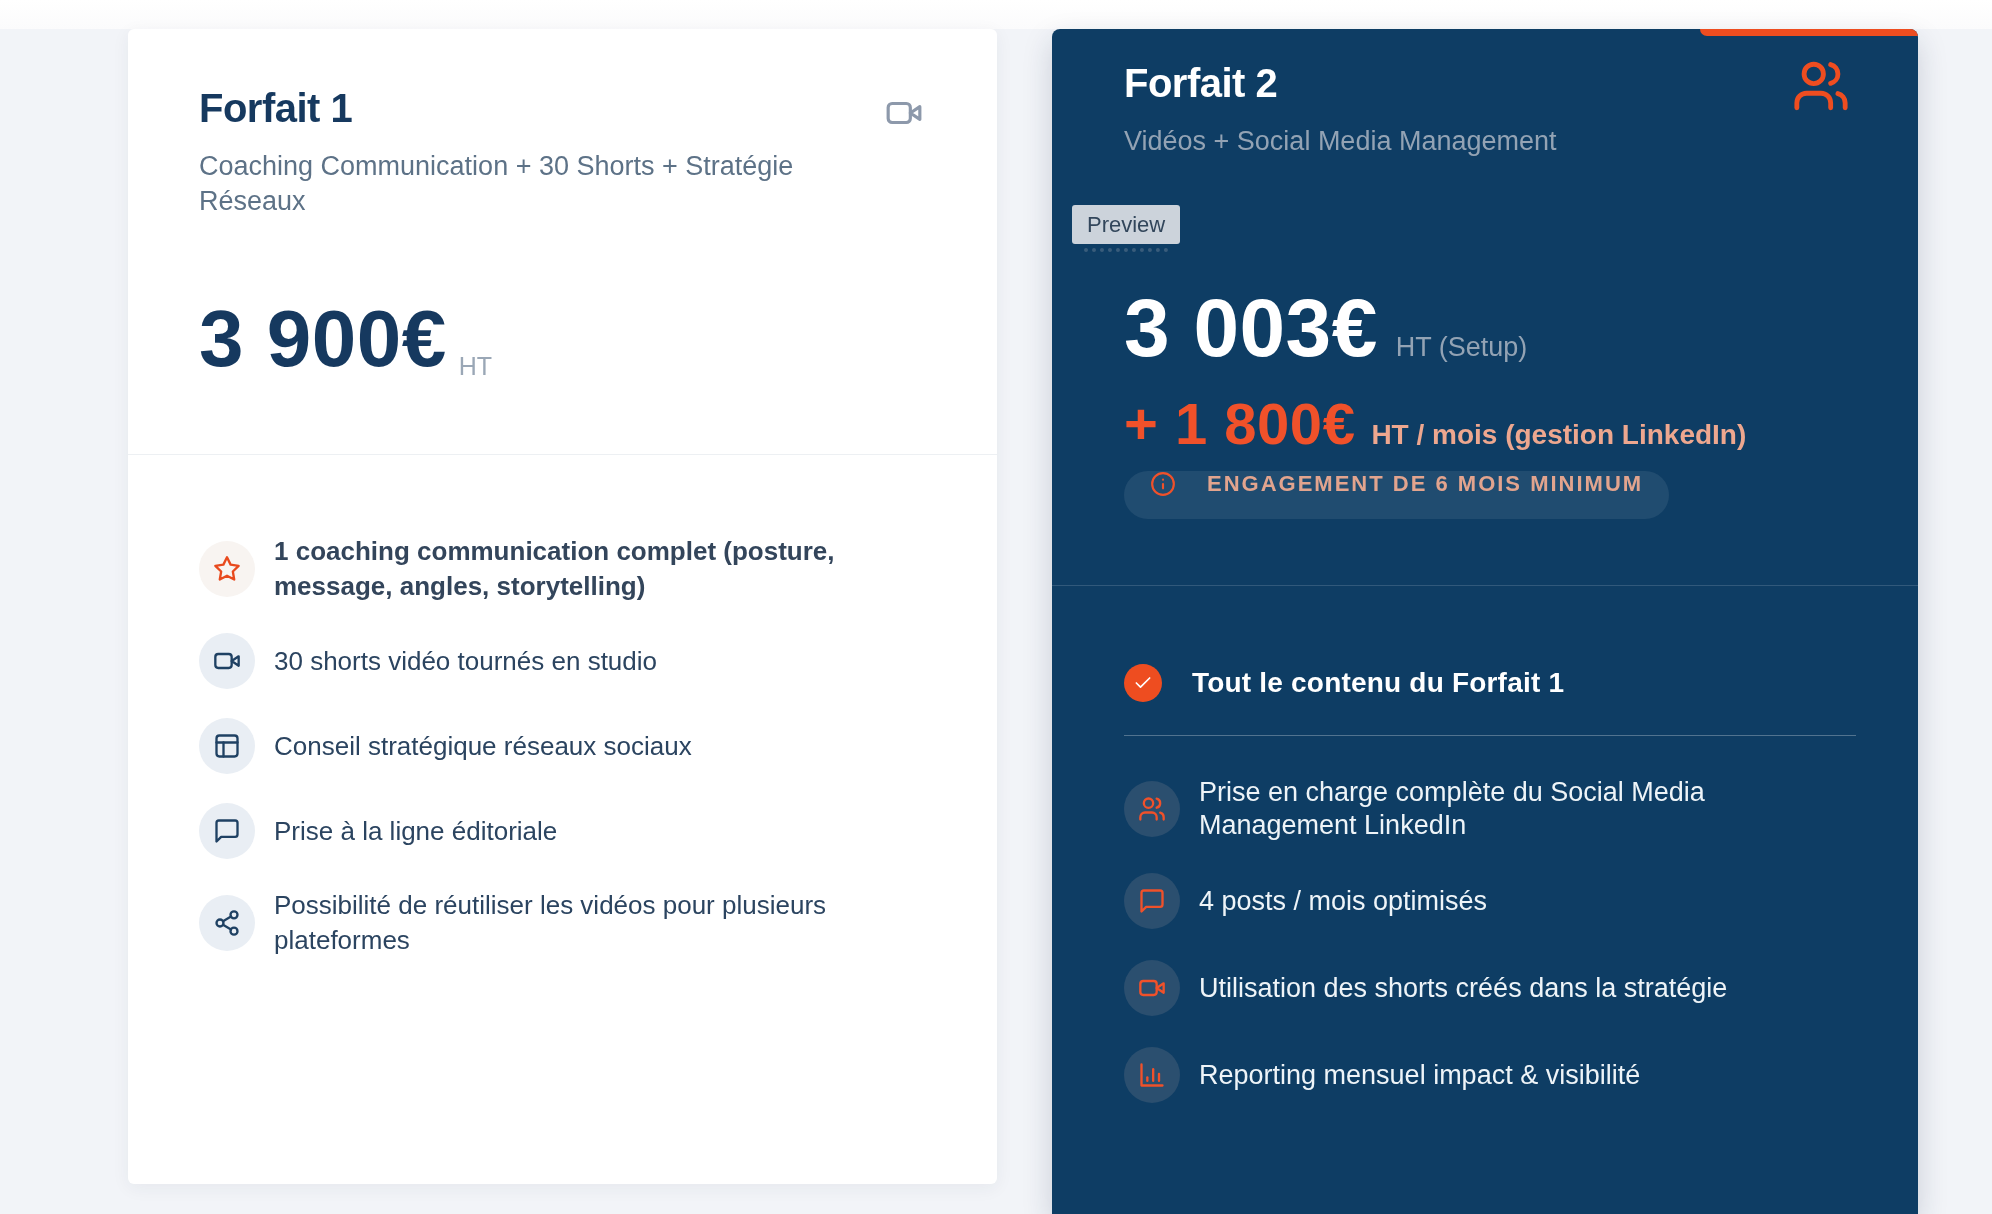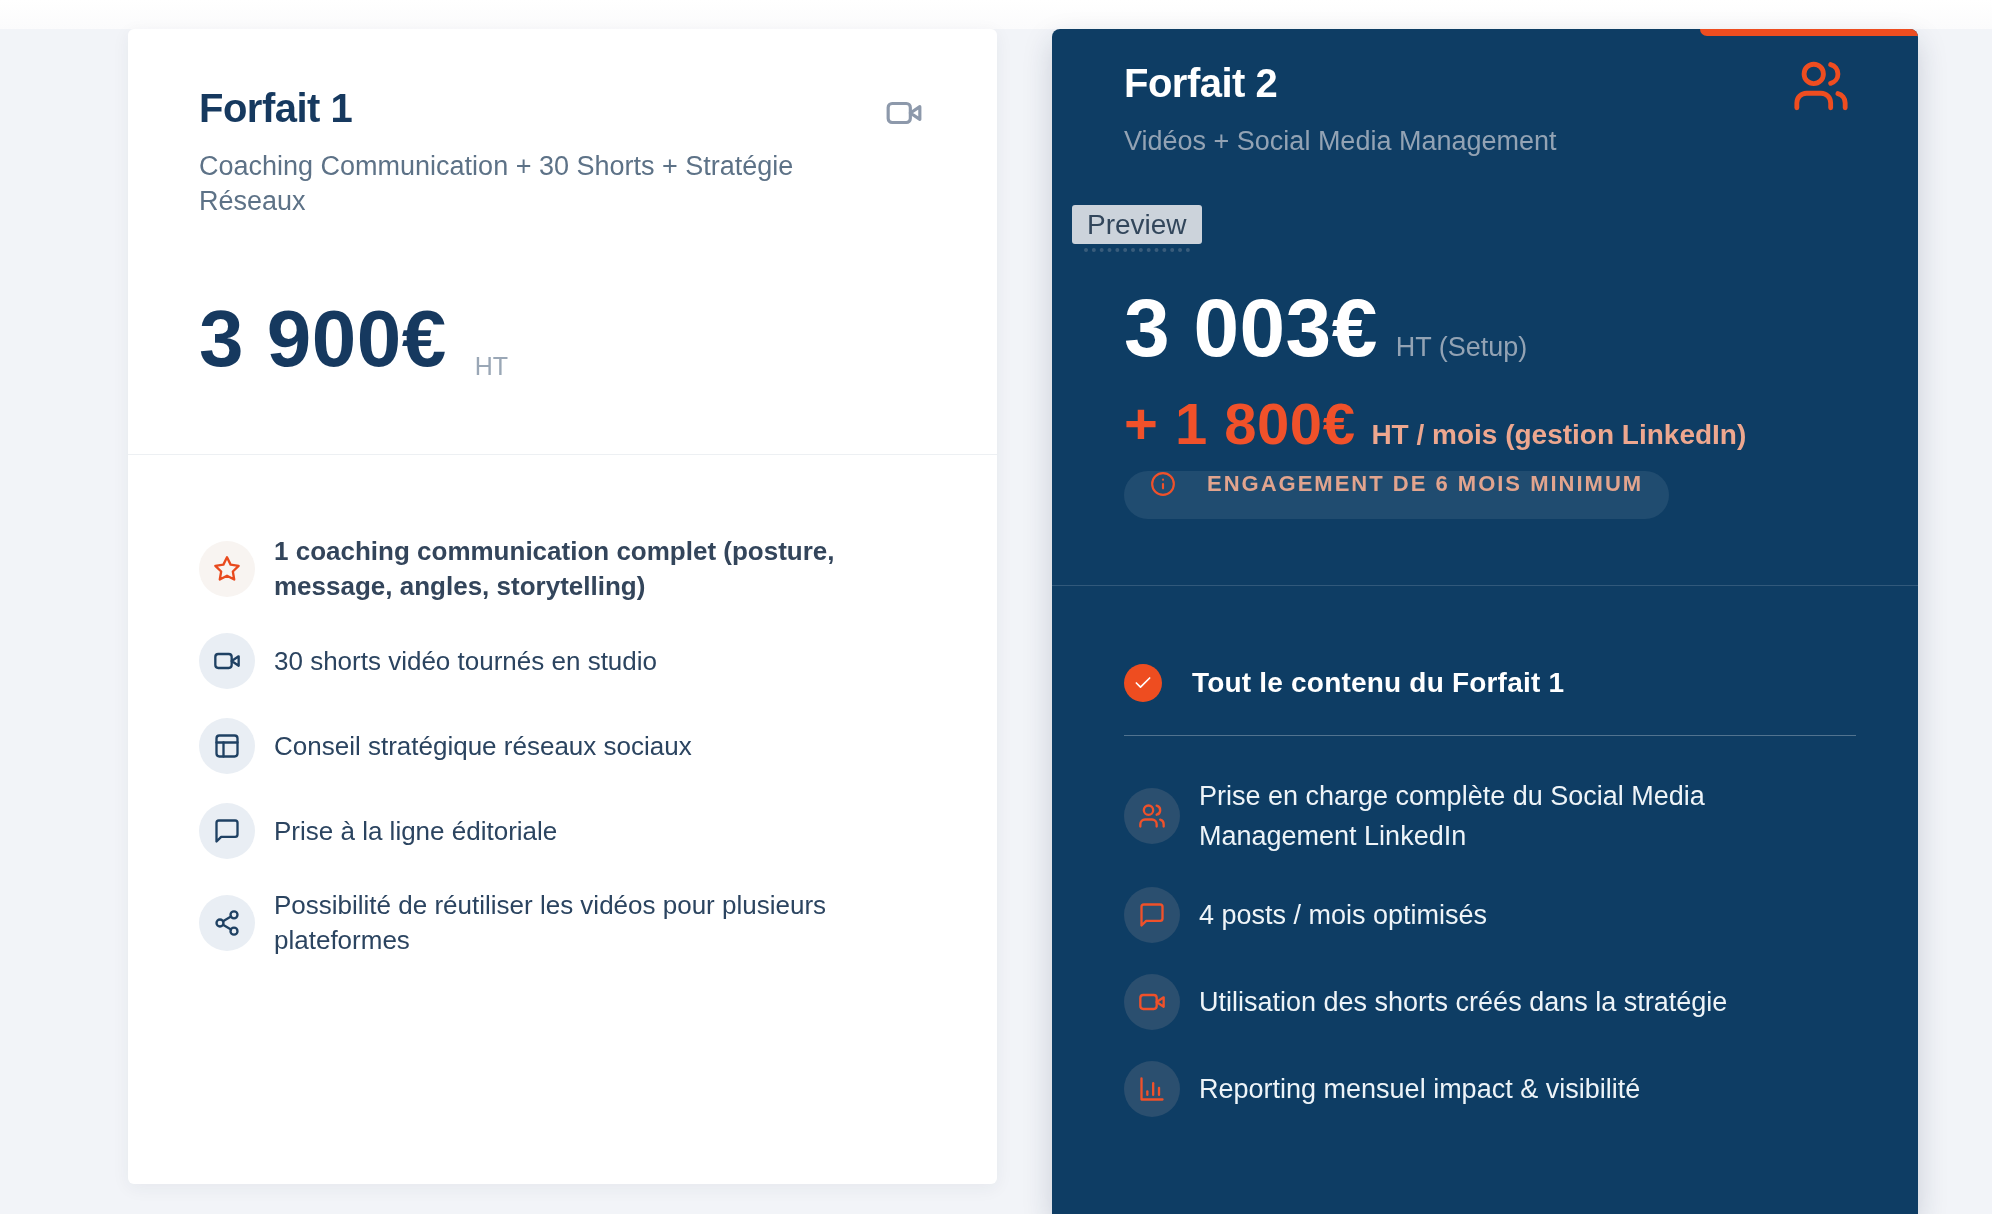--- a/index.html
+++ b/index.html
@@ -49,21 +49,21 @@
   .f1-camera{color:var(--header-icon-gray);margin-top:8px;display:flex;}
   .f1-subtitle{
     margin-top:17px;font-size:27px;line-height:35px;color:var(--muted-text);
     white-space:pre-line;
   }
   .price-row{display:flex;align-items:flex-end;margin-top:78px;}
   .price-big{
     font-size:80px;font-weight:bold;color:var(--navy-text);
     line-height:84px;letter-spacing:.5px;
   }
-  .price-suffix{font-size:25px;color:#9aa7b6;margin-left:28px;}
+  .price-suffix{font-size:25px;color:#9aa7b6;margin-left:12px;}
   .f1-divider{height:1px;background:#edf0f3;margin:73px -70px 0 -71px;}
   .features{margin-top:79px;}
   .feature{display:flex;align-items:center;gap:19px;margin-bottom:29px;}
   .feature-icon-circle{
     width:56px;height:56px;border-radius:50%;flex:none;
     display:flex;align-items:center;justify-content:center;
   }
   .card-light .feature-icon-circle{background:var(--icon-circle-light);}
   .card-light .feature-icon-circle.warm{background:var(--icon-circle-warm);}
   .icon-slot{display:flex;}
@@ -89,21 +89,21 @@
     background:var(--accent-orange);
     border-bottom-left-radius:10px;
   }
   .f2-header{display:flex;justify-content:space-between;align-items:flex-start;}
   .f2-title{font-size:40px;font-weight:bold;color:#ffffff;line-height:48px;letter-spacing:-.5px;}
   .f2-users{color:var(--accent-orange);display:flex;margin-top:-2px;margin-right:-4px;}
   .f2-subtitle{margin-top:8px;font-size:27px;line-height:36px;color:var(--muted-on-dark);}
   .preview-badge{
     position:absolute;left:20px;top:176px;
     background:var(--preview-badge-bg);color:var(--preview-badge-text);
-    font-size:28px;line-height:39px;padding:0 15px;border-radius:3px;
+    font-size:22px;line-height:39px;padding:0 15px;border-radius:3px;
   }
   .preview-badge::after{
     content:"";position:absolute;left:12px;right:12px;bottom:-8px;
     border-bottom:4px dotted rgba(110,130,150,.45);
   }
   .setup-row{display:flex;align-items:baseline;margin-top:126px;}
   .setup-price{font-size:82px;font-weight:bold;color:#ffffff;line-height:86px;letter-spacing:.5px;}
   .setup-suffix{font-size:27px;color:var(--muted-on-dark);margin-left:18px;}
   .monthly-row{display:flex;align-items:baseline;margin-top:22px;}
   .monthly-price{font-size:58px;font-weight:bold;color:#f0512a;line-height:62px;letter-spacing:.5px;}
@@ -121,21 +121,21 @@
     width:38px;height:38px;border-radius:50%;flex:none;
     background:var(--accent-orange);
     display:flex;align-items:center;justify-content:center;color:#ffffff;
   }
   .check-circle svg{width:20px;height:20px;}
   .included-title{font-size:28px;font-weight:bold;color:#ffffff;letter-spacing:.2px;}
   .inset-divider{height:1px;background:rgba(255,255,255,.28);margin-top:33px;width:732px;}
   .f2-features{margin-top:40px;}
   .card-dark .feature-icon-circle{background:var(--icon-circle-dark);}
   .card-dark .icon-slot{color:#f0512a;}
-  .card-dark .feature-text{font-size:27px;line-height:40px;color:#eef4f8;}
+  .card-dark .feature-text{font-size:27px;line-height:33px;color:#eef4f8;}
   .card-dark .feature{margin-bottom:31px;}
   svg.stroked{fill:none;stroke:currentColor;stroke-width:2;stroke-linecap:round;stroke-linejoin:round;}
 </style>
 </head>
 <body>
 
 <div class="top-strip"></div>
 
 <section class="card-light">
   <div class="f1-header">

